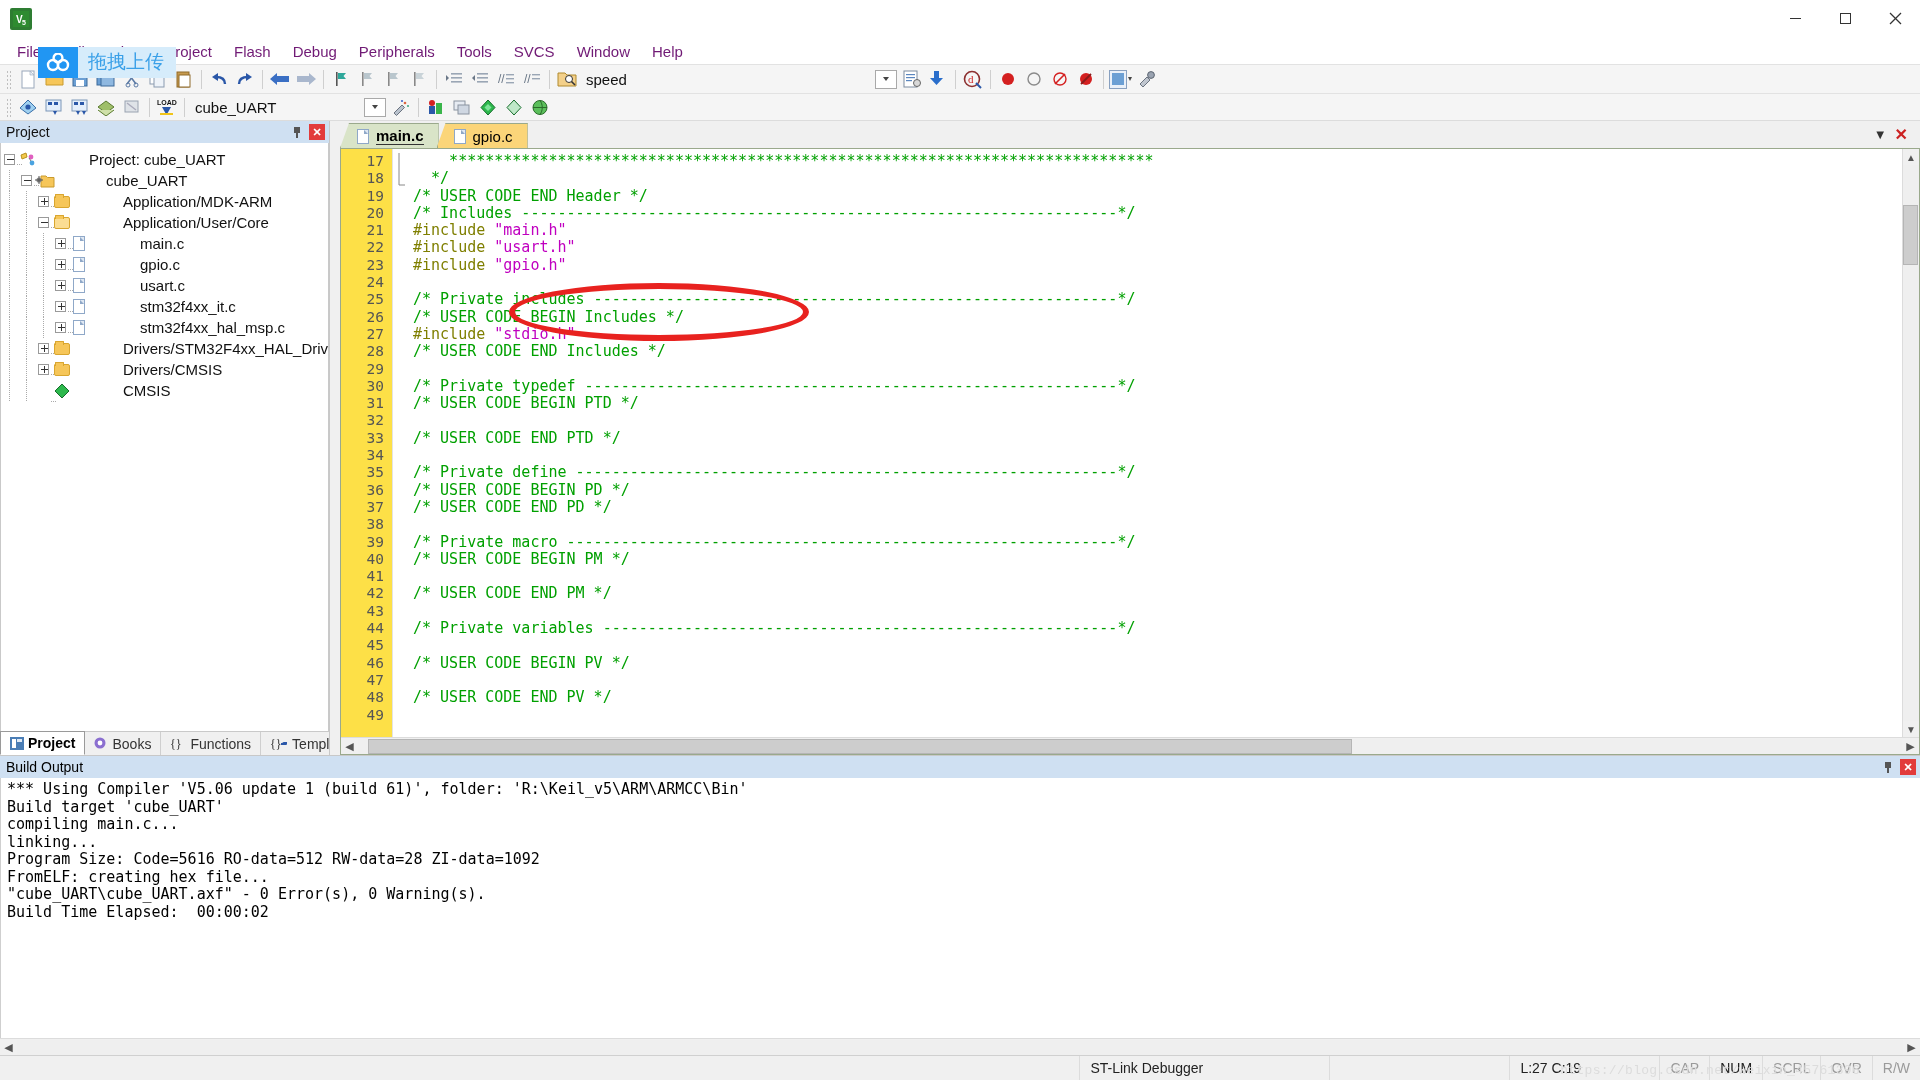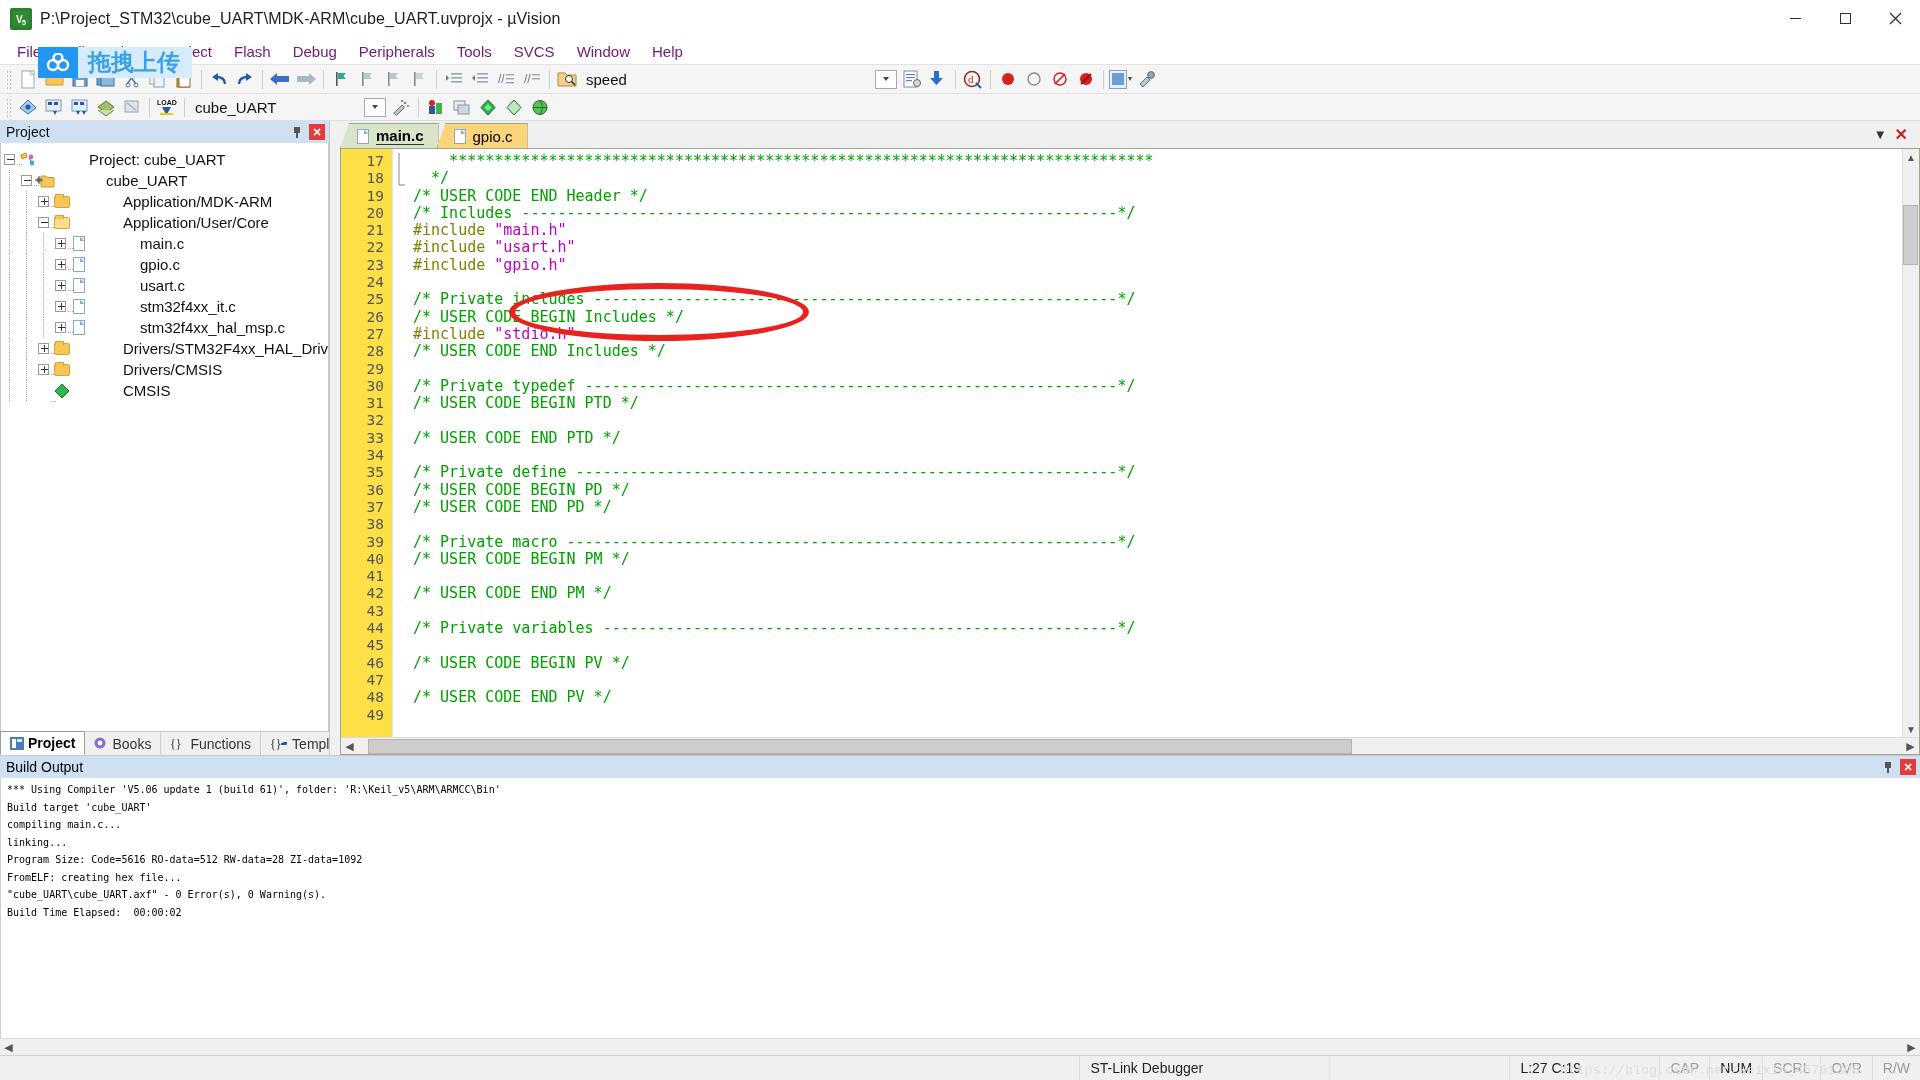--- a/index.html
+++ b/index.html
@@ -41,22 +41,22 @@
   .tb-btn { width:26px; height:24px; display:flex; align-items:center; justify-content:center;
             position:relative; }
   .tb-sep { width:1px; height:19px; background:#cfcfcf; margin:0 4px; }
   .tb-text { font-size:15px; color:#111; padding:0 6px; }
 
   
   .upload-badge { position:absolute; left:38px; top:47px; height:31px; display:flex;
                   align-items:center; z-index:60; }
   .upload-badge .ub-icon { width:40px; height:31px; background:#2196f3; display:flex;
                            align-items:center; justify-content:center; }
-  .upload-badge .ub-text { background:#d6ecfb; color:#3aa0e8; font-size:23px;
-                           padding:3px 12px 5px 10px; height:31px; line-height:24px;font-weight:bold; }
+  .upload-badge .ub-text { background:#d6ecfb; color:#3aa0e8; font-size:19px;
+                           padding:3px 12px 5px 10px; height:31px; line-height:24px; }
 
   
   .body-area { display:flex; flex:1 1 auto; min-height:0; }
 
   
   .proj-pane { width:330px; display:flex; flex-direction:column; background:#fff;
                border-right:1px solid #c8c8c8; }
   .pane-head { height:22px; background:#cfe0f2; display:flex; align-items:center;
                font-size:14px; padding-left:6px; color:#111; }
   .pane-head .spacer { margin-left:auto; display:flex; align-items:center; }
@@ -162,21 +162,21 @@
   
   .annot-ellipse { position:absolute; border:6px solid #e8221f; border-radius:50%;
                    pointer-events:none; z-index:40; }
 
   
   .build-pane { height:300px; flex:0 0 300px; display:flex; flex-direction:column;
                 background:#404040; border-top:1px solid #c8c8c8; }
   .build-head { height:22px; background:#cfe0f2; display:flex; align-items:center;
                 font-size:14px; padding-left:6px; }
   .build-body { flex:1 1 auto; background:#fff; font-family:"DejaVu Sans Mono", monospace;
-                font-size:10px; line-height:17.5px; padding:3px 0 0 6px; color:#000;
+                font-size:15px; line-height:17.5px; padding:3px 0 0 6px; color:#000;
                 white-space:pre; overflow:hidden; border-left:1px solid #cfcfcf; }
   .build-scroll { height:17px; background:#f0f0f0; border-top:1px solid #dcdcdc;
                   display:flex; align-items:center; }
 
   
   .statusbar { height:32px; flex:0 0 24px; background:#f0f0f0; border-top:1px solid #d0d0d0;
                display:flex; align-items:center; font-size:14px; color:#222; }
   .sb-cell { height:24px; display:flex; align-items:center; padding:0 10px;
              border-right:1px solid #dcdcdc; }
   .sb-flex { flex:1 1 auto; }
@@ -193,21 +193,20 @@
 <div class="app">
 
   <div class="titlebar">
     <div class="title-icon">
       <svg width="16" height="16" viewBox="0 0 16 16">
           <rect x="0" y="0" width="16" height="16" fill="#2e8b30"></rect>
           <text x="3" y="12" font-size="10" fill="#fff" font-family="Liberation Sans">V</text>
           <text x="9" y="14" font-size="7" fill="#fff" font-family="Liberation Sans">5</text>
         </svg>
     </div>
-    <div class="title-text">P:\Project_STM32\cube_UART\MDK-ARM\cube_UART.uvprojx - µVision</div>
     <div class="win-buttons">
       <div class="win-btn">
         <svg width="13" height="13" viewBox="0 0 13 13">
             <rect x="1" y="6" width="11" height="1" fill="#333"></rect>
           </svg>
       </div>
       <div class="win-btn">
         <svg width="13" height="13" viewBox="0 0 13 13">
             <rect x="1.5" y="1.5" width="10" height="10" fill="none" stroke="#333" stroke-width="1"></rect>
           </svg>

